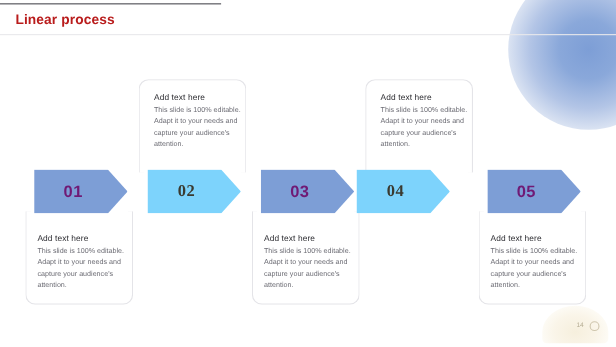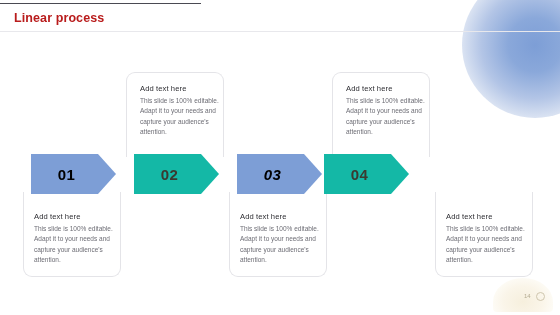--- a/index.html
+++ b/index.html
@@ -93,22 +93,22 @@
     justify-content: center;
     clip-path: polygon(0 0, calc(100% - 18px) 0, 100% 50%, calc(100% - 18px) 100%, 0 100%);
   }
   .arrow .num {
     font-size: 15px;
     font-weight: bold;
     letter-spacing: 0.4px;
     margin-right: 14px;
   }
   .arrow.blue { background: #7d9ed6; }
-  .arrow.blue .num { color: #000000; }
-  .arrow.yellow { background: #14b8a6; }
+  .arrow.blue .num { color: #701a75; }
+  .arrow.yellow { background: #7dd3fc; font-family: Liberation Serif, serif; }
   .arrow.yellow .num { color: #3a3a30; }
 
   
   .textblock {
     position: absolute;
     width: 92px;
   }
   .tb-title {
     font-size: 7.6px;
     font-weight: normal;
@@ -167,25 +167,28 @@
   <div class="connector down" style="left:23px;  top:192px; width:96px; height:84px;"></div>
   <div class="connector down" style="left:229px; top:192px; width:96px; height:84px;"></div>
   <div class="connector down" style="left:435px; top:192px; width:96px; height:84px;"></div>
 
   <div class="arrow blue" style="left:31px;  width:85px;">
     <span class="num">01</span>
   </div>
   <div class="arrow yellow" style="left:134px; width:85px;">
     <span class="num">02</span>
   </div>
-  <div class="arrow blue" style="left:237px; width:85px;font-style:italic;">
+  <div class="arrow blue" style="left:237px; width:85px;">
     <span class="num">03</span>
   </div>
   <div class="arrow yellow" style="left:324px; width:85px;">
     <span class="num">04</span>
+  </div>
+  <div class="arrow blue" style="left:443px; width:85px;">
+    <span class="num">05</span>
   </div>
 
   <div class="textblock" style="left:140px; top:84px;">
     <div class="tb-title">Add text here</div>
     <div class="tb-body">This slide is 100% editable. Adapt it to your needs and capture your audience's attention.</div>
   </div>
   <div class="textblock" style="left:346px; top:84px;">
     <div class="tb-title">Add text here</div>
     <div class="tb-body">This slide is 100% editable. Adapt it to your needs and capture your audience's attention.</div>
   </div>

